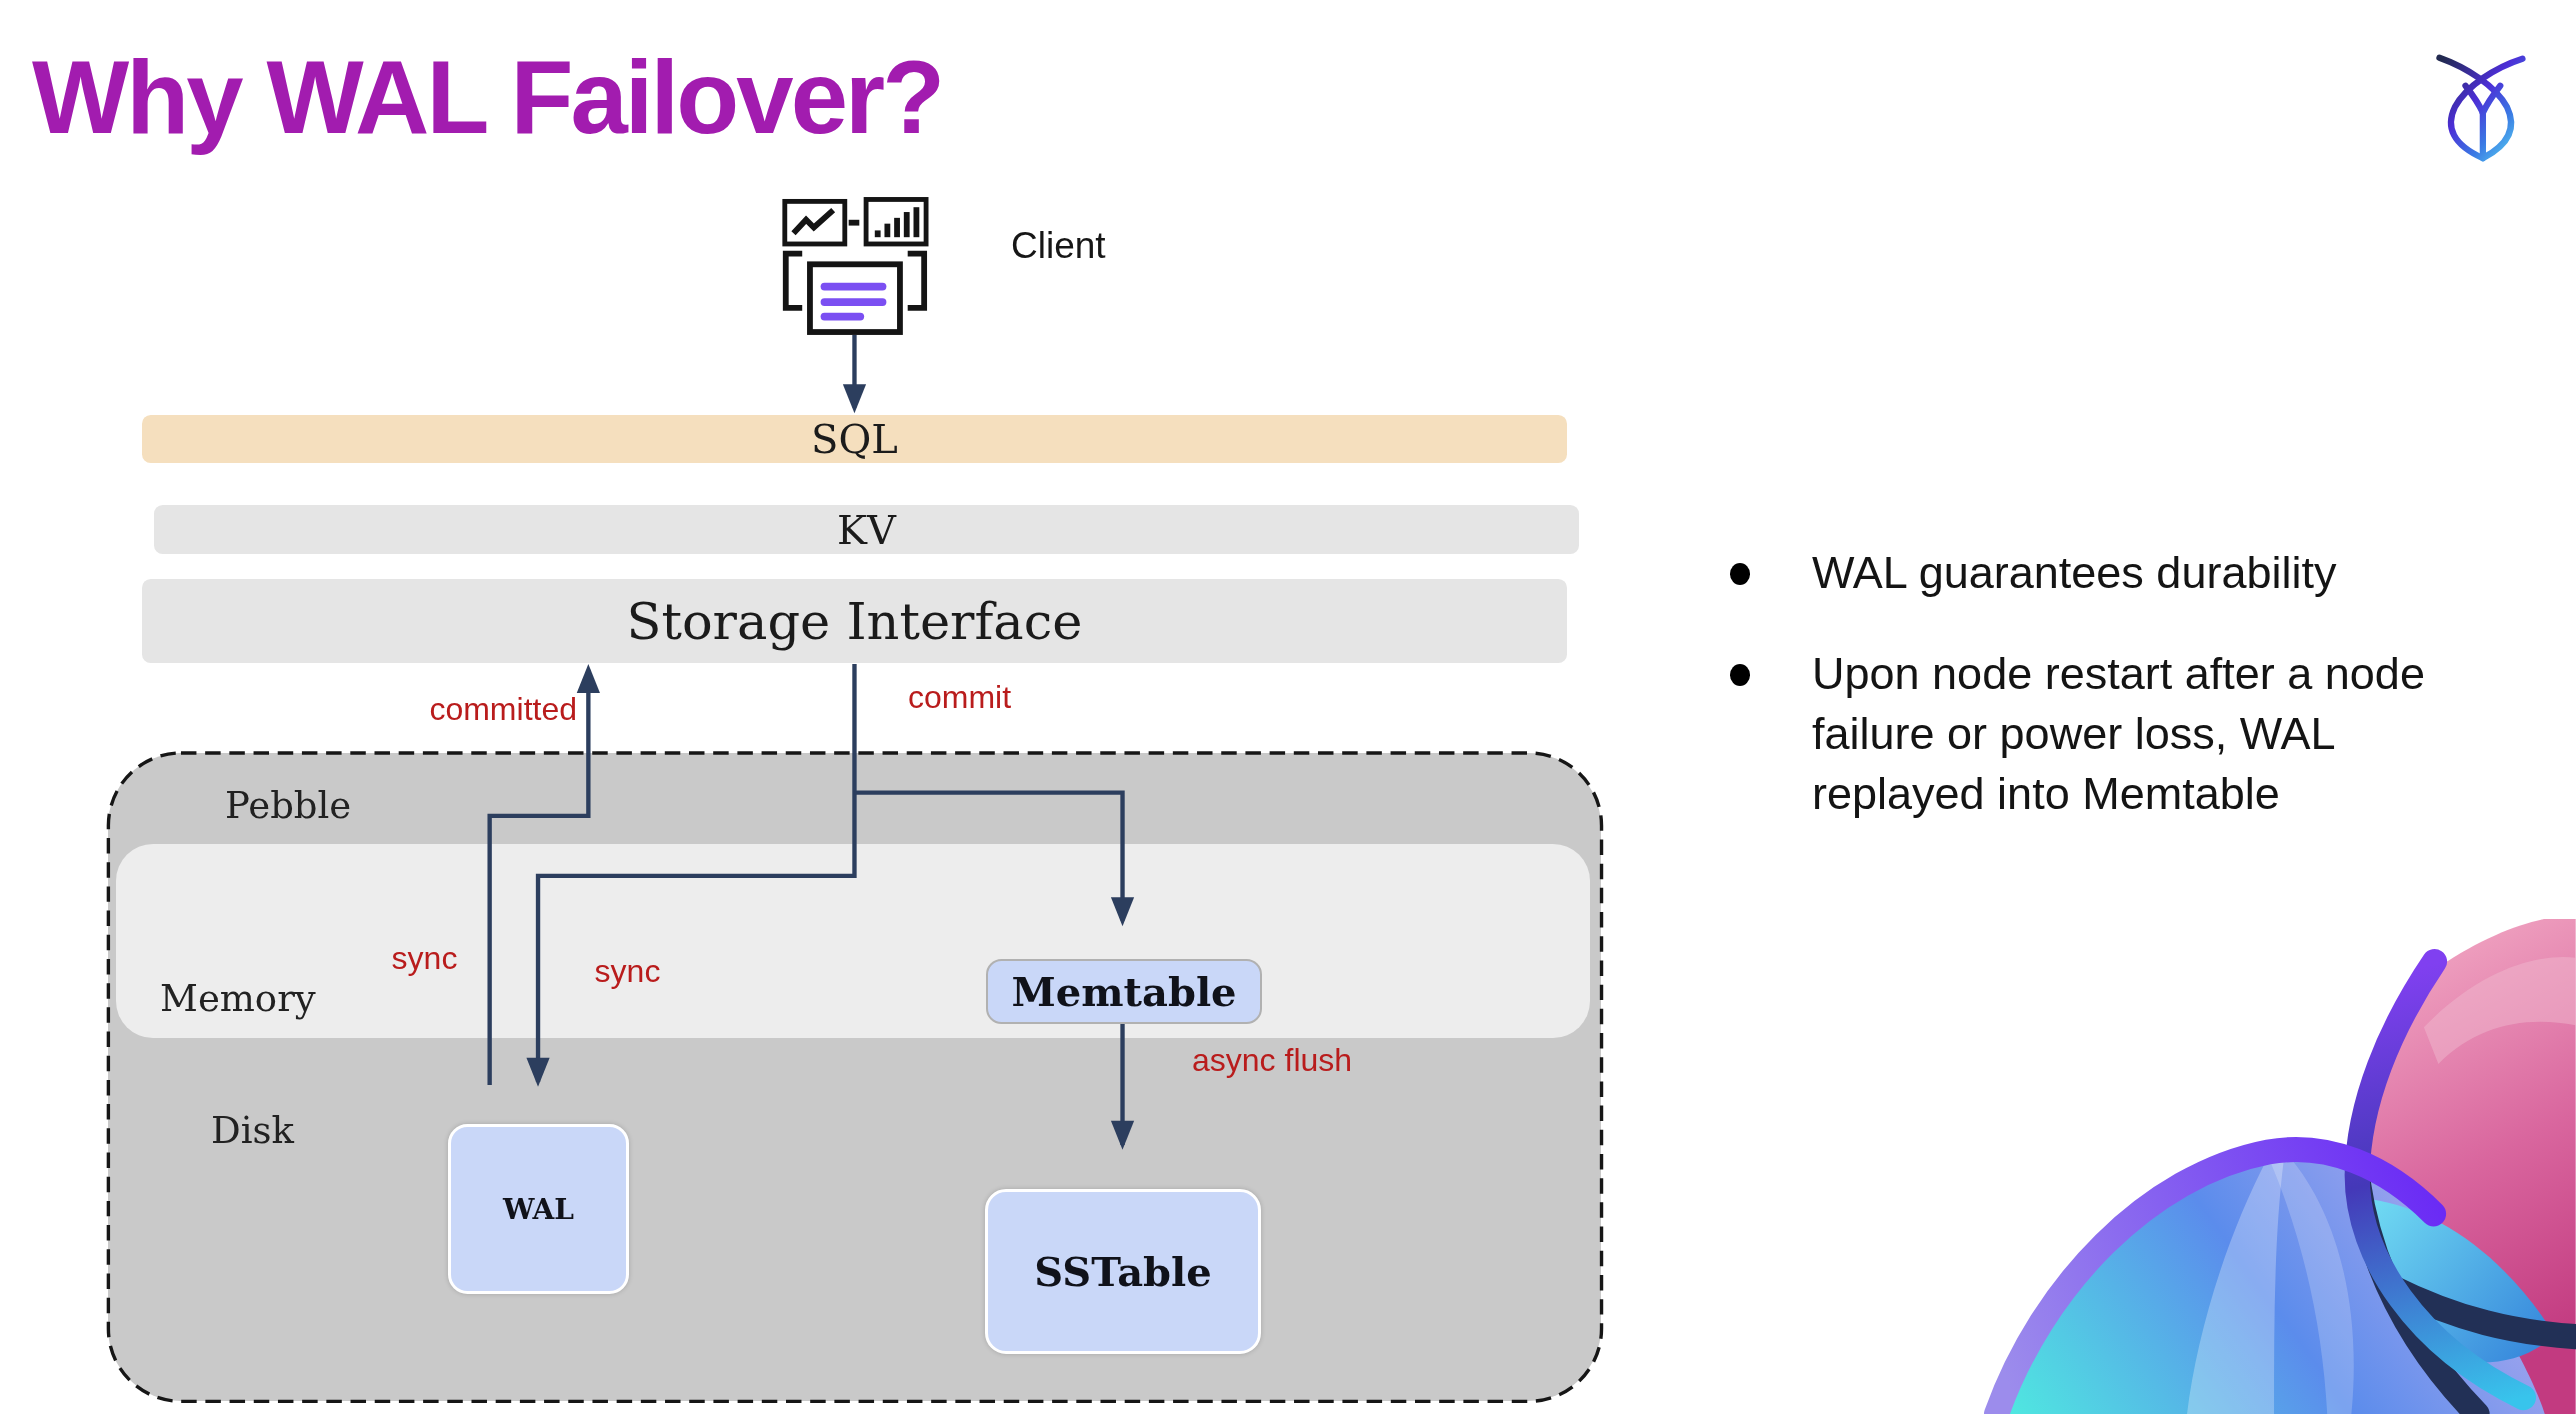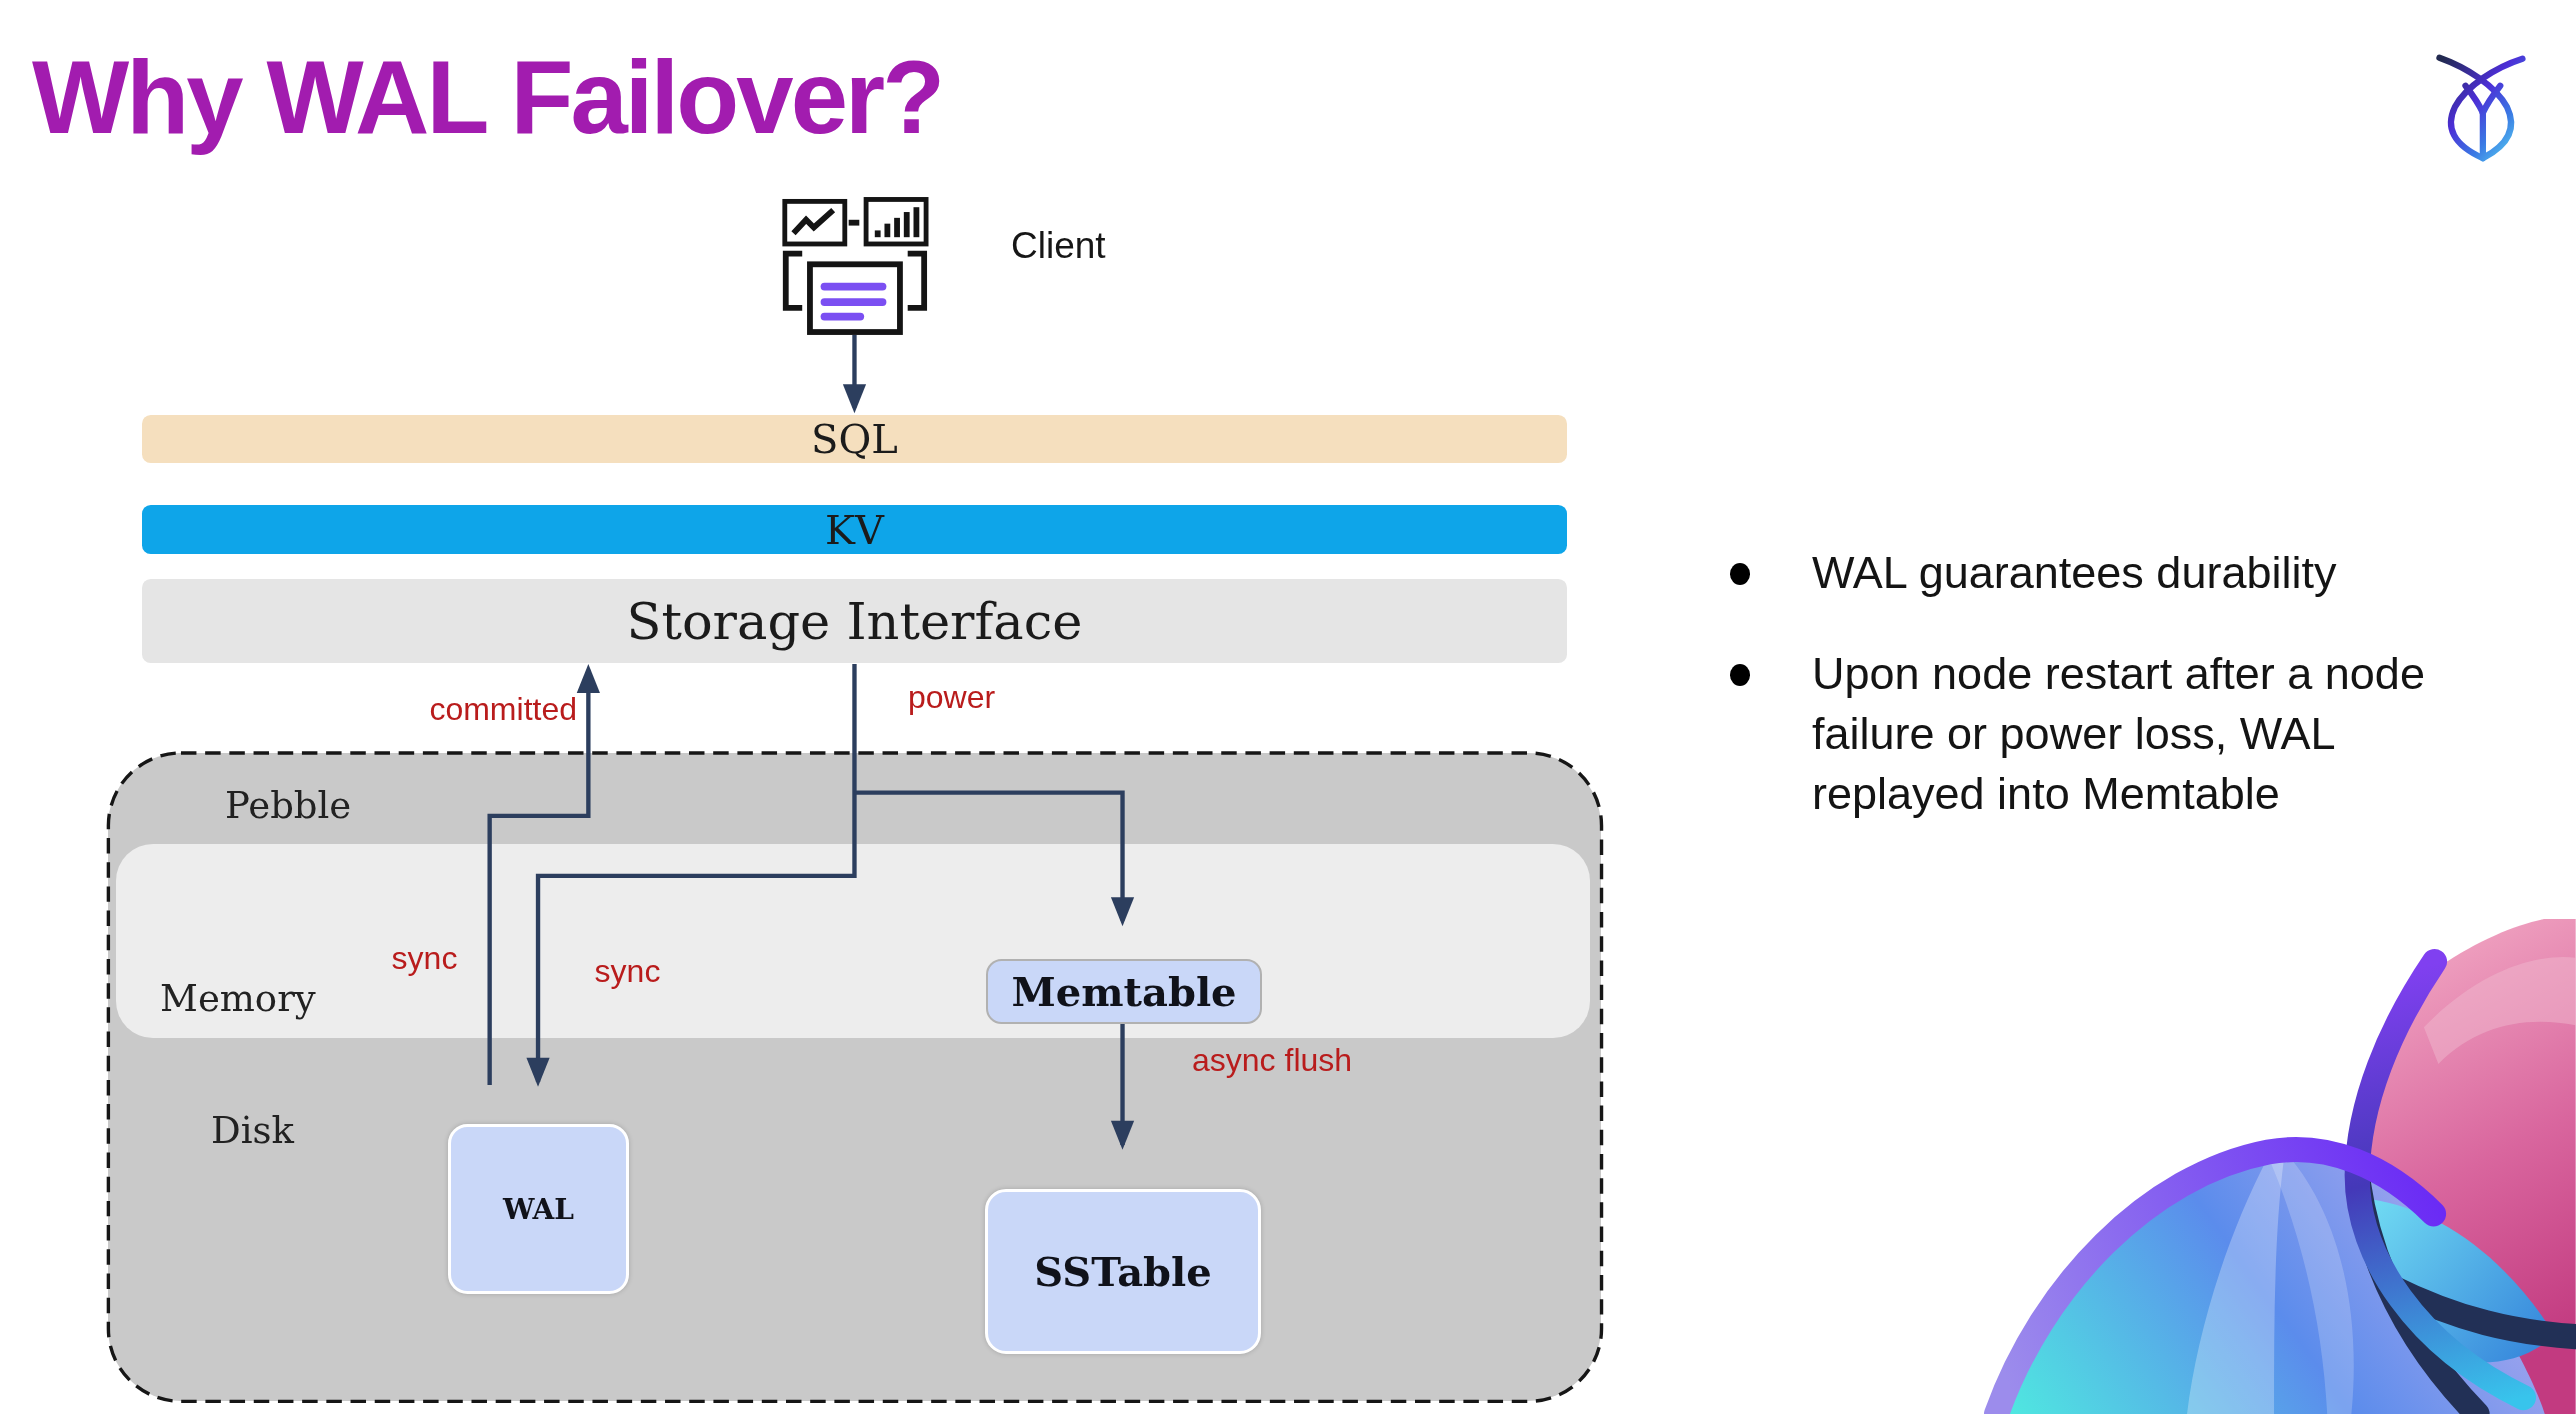--- a/index.html
+++ b/index.html
@@ -8,21 +8,21 @@
   .abs{position:absolute;}
 
   
   #title{left:32px;top:39px;width:1548px;font-size:103px;font-weight:800;letter-spacing:-2.9px;
          color:#a21caf;z-index:6;}
 
   
   .layer-bar{left:142px;width:1425px;border-radius:8.7px;display:flex;align-items:center;justify-content:center;
              font-family:"DejaVu Serif","Liberation Serif",serif;color:#1b1b1b;z-index:4;}
   #bar-sql{top:415px;height:48px;background:#f5dfbe;font-size:40px;}
-  #bar-kv{top:505px;height:49px;background:#0ea5e9;font-size:40px;}
+  #bar-kv{top:505px;height:49px;background:#e5e5e5;font-size:40px;margin-left:12px;}
   #bar-storage{top:579px;height:84px;background:#e5e5e5;font-size:51px;}
 
   
   #pebble-box{left:108px;top:753px;width:1493px;height:648px;background:#c9c9c9;border-radius:73px;z-index:1;}
   #memory-band{left:116px;top:844px;width:1474px;height:194px;background:#ededed;border-radius:37px;z-index:2;}
 
   .zone-label{font-family:"DejaVu Serif","Liberation Serif",serif;font-size:37px;color:#222;z-index:4;}
   #pebble-label{left:225px;top:784px;}
   #memory-label{left:160px;top:977px;}
   #disk-label{left:211px;top:1109px;}
@@ -160,21 +160,21 @@
   </div>
   <div id="memtable-box" class="abs node-box">
     <span>Memtable</span>
   </div>
   <div id="sstable-box" class="abs node-box">
     <span>SSTable</span>
   </div>
 
   <div id="client-label" class="abs">Client</div>
   <div id="lbl-committed" class="abs edge-label">committed</div>
-  <div id="lbl-commit" class="abs edge-label">power</div>
+  <div id="lbl-commit" class="abs edge-label">commit</div>
   <div id="lbl-sync-left" class="abs edge-label">sync</div>
   <div id="lbl-sync-right" class="abs edge-label">sync</div>
   <div id="lbl-async" class="abs edge-label">async flush</div>
 
   <ul id="bullet-list" class="abs">
     <li id="bullet-0" class="bullet-item">
       <span class="bullet-dot"></span>
       <span>WAL guarantees durability</span>
     </li>
     <li id="bullet-1" class="bullet-item">

